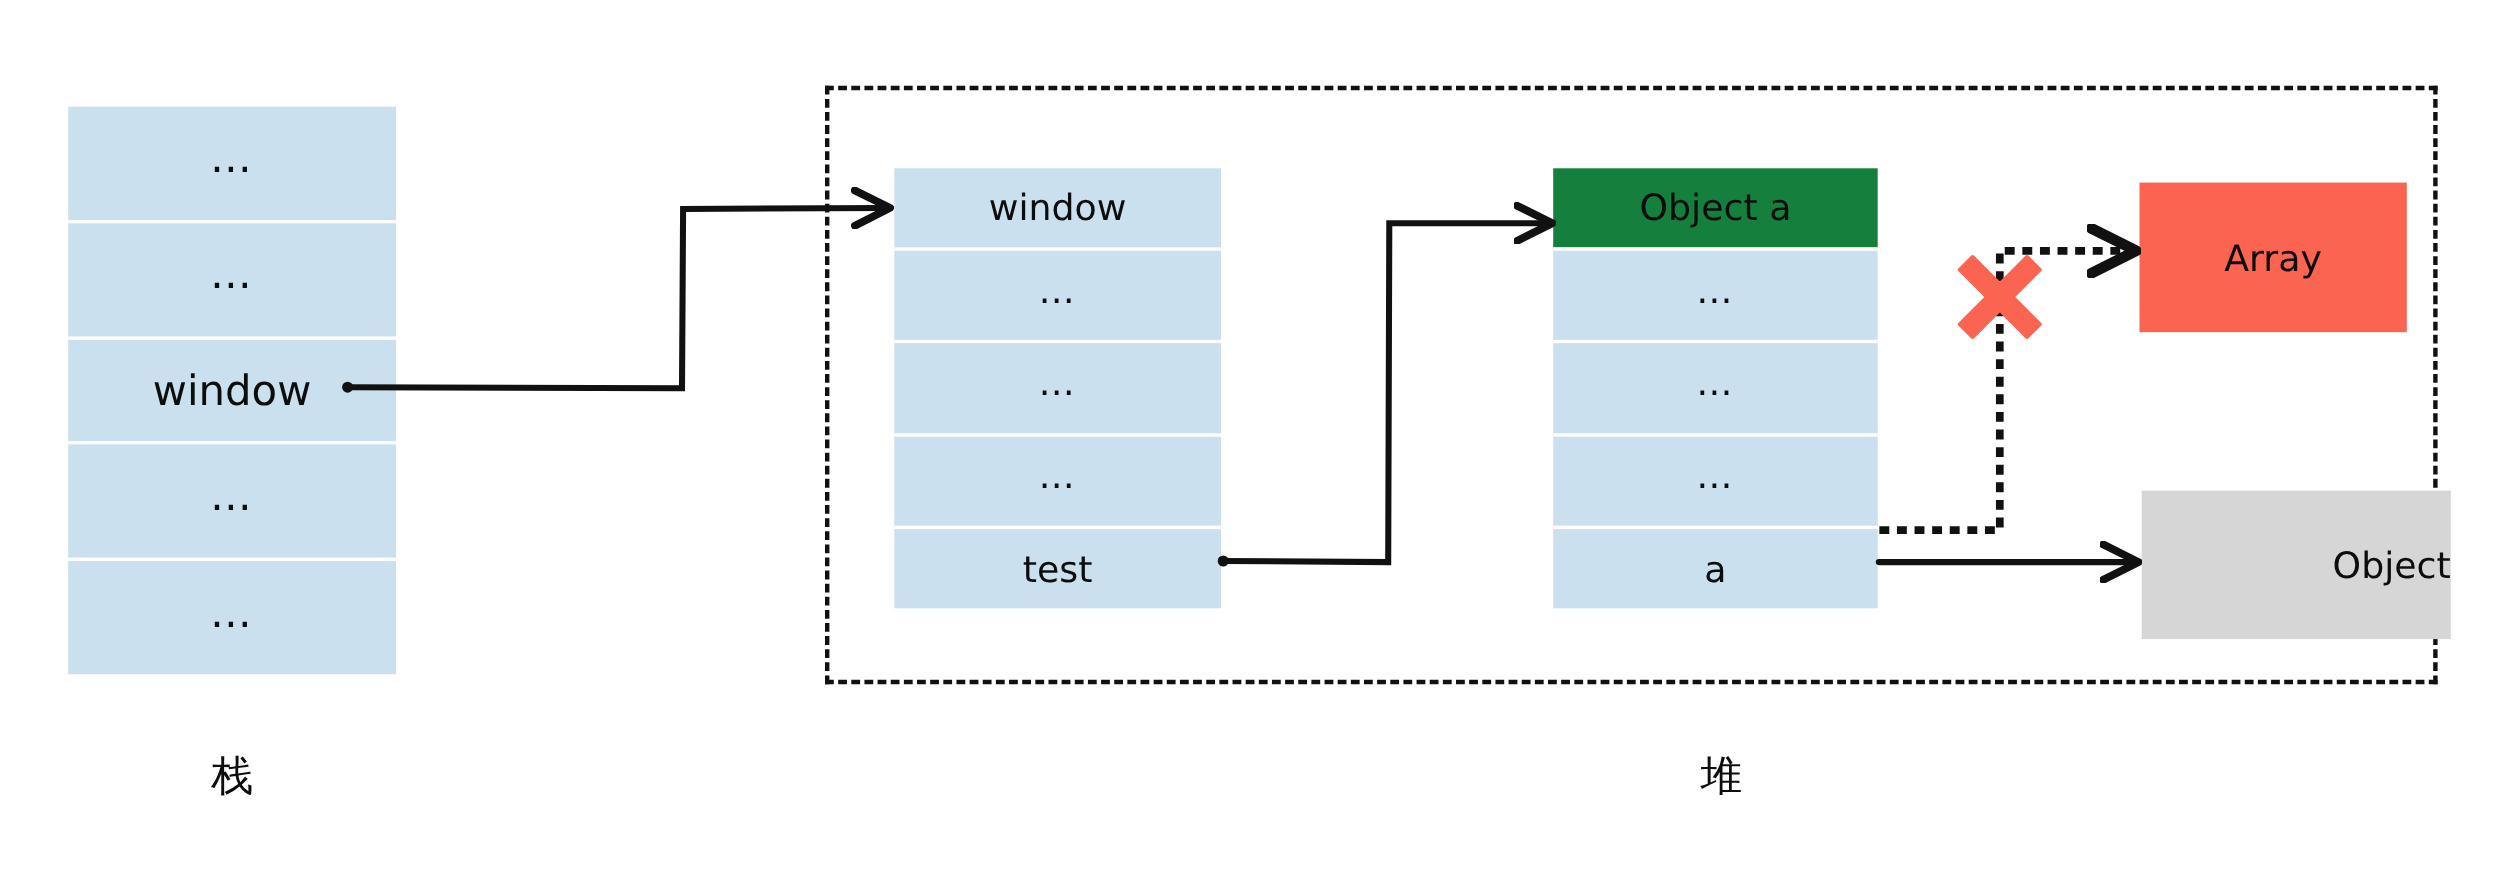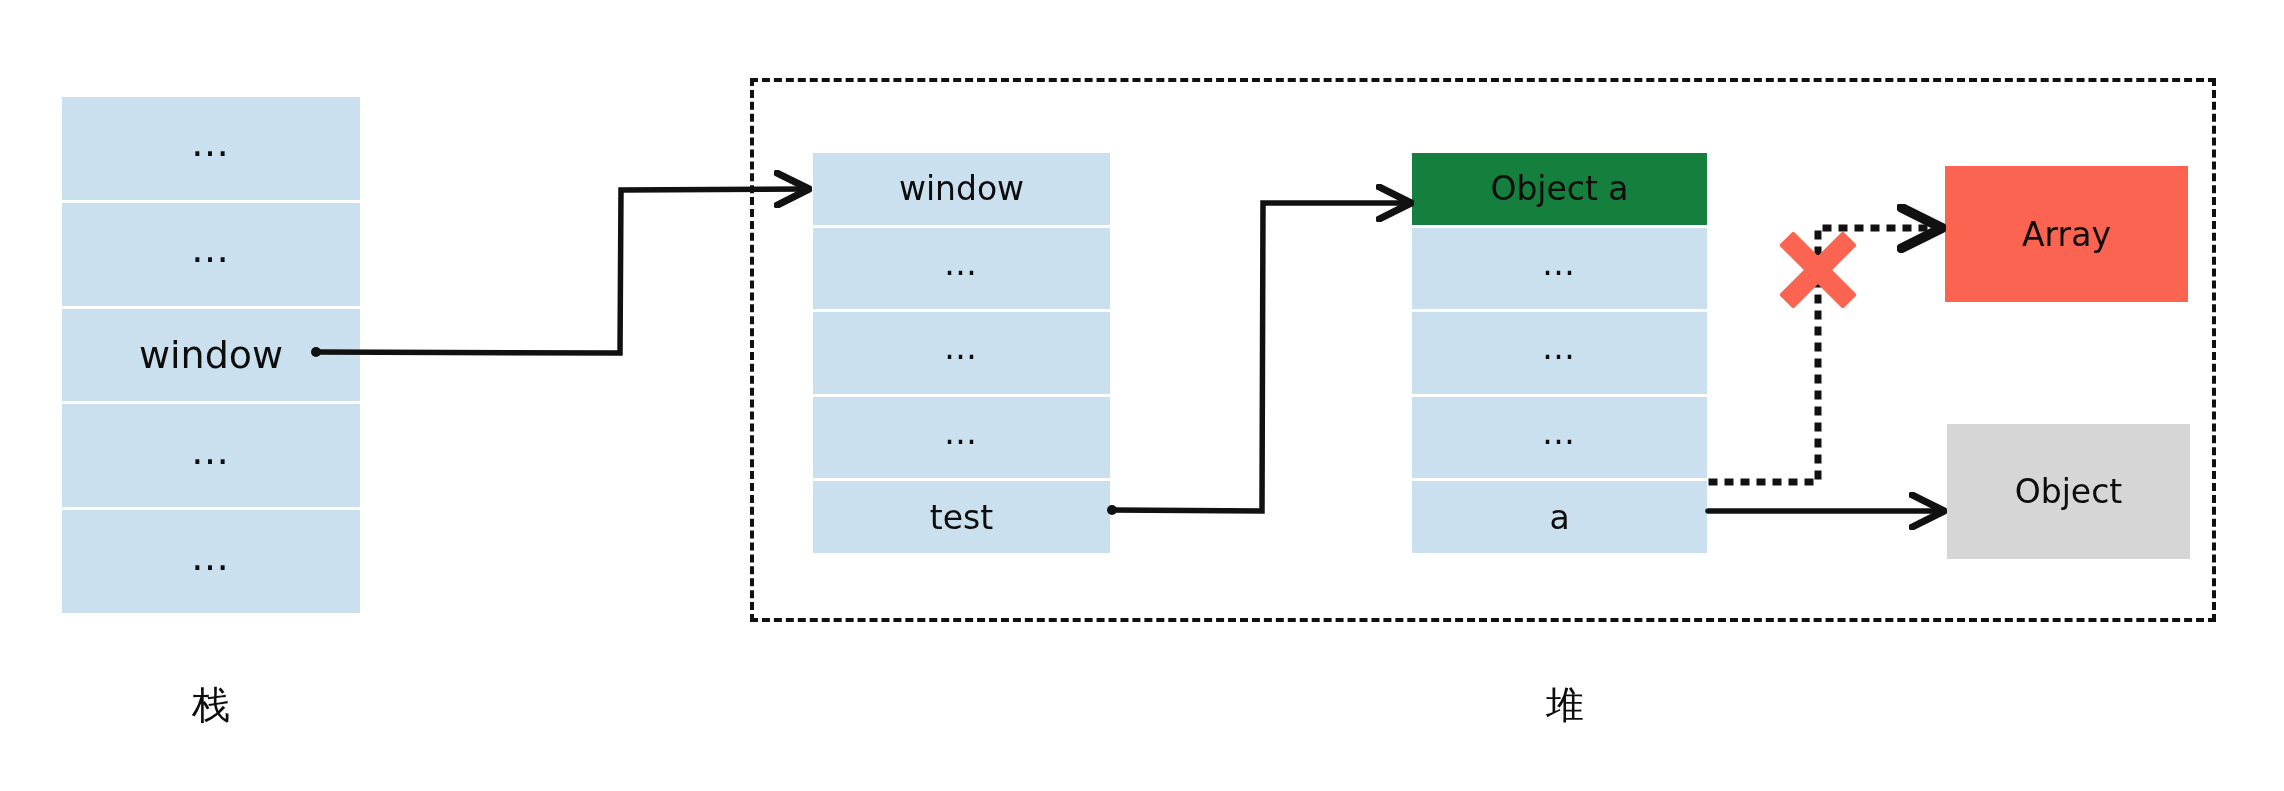--- a/index.html
+++ b/index.html
@@ -98,23 +98,24 @@
     color: #0d0d0d;
   }
   #array-box {
     left: 1945px;
     top: 166px;
     width: 243px;
     height: 136px;
   }
   #object-box {
     left: 1947px;
-    top: 424px;
-    width: 243px;
+    top: 446px;
+    width: 281px;
     height: 135px;
+    justify-content: flex-end;
   }
 
   
   .caption {
     position: absolute;
     font-size: 38px;
     color: #0d0d0d;
     text-align: center;
   }
   #stack-caption {

